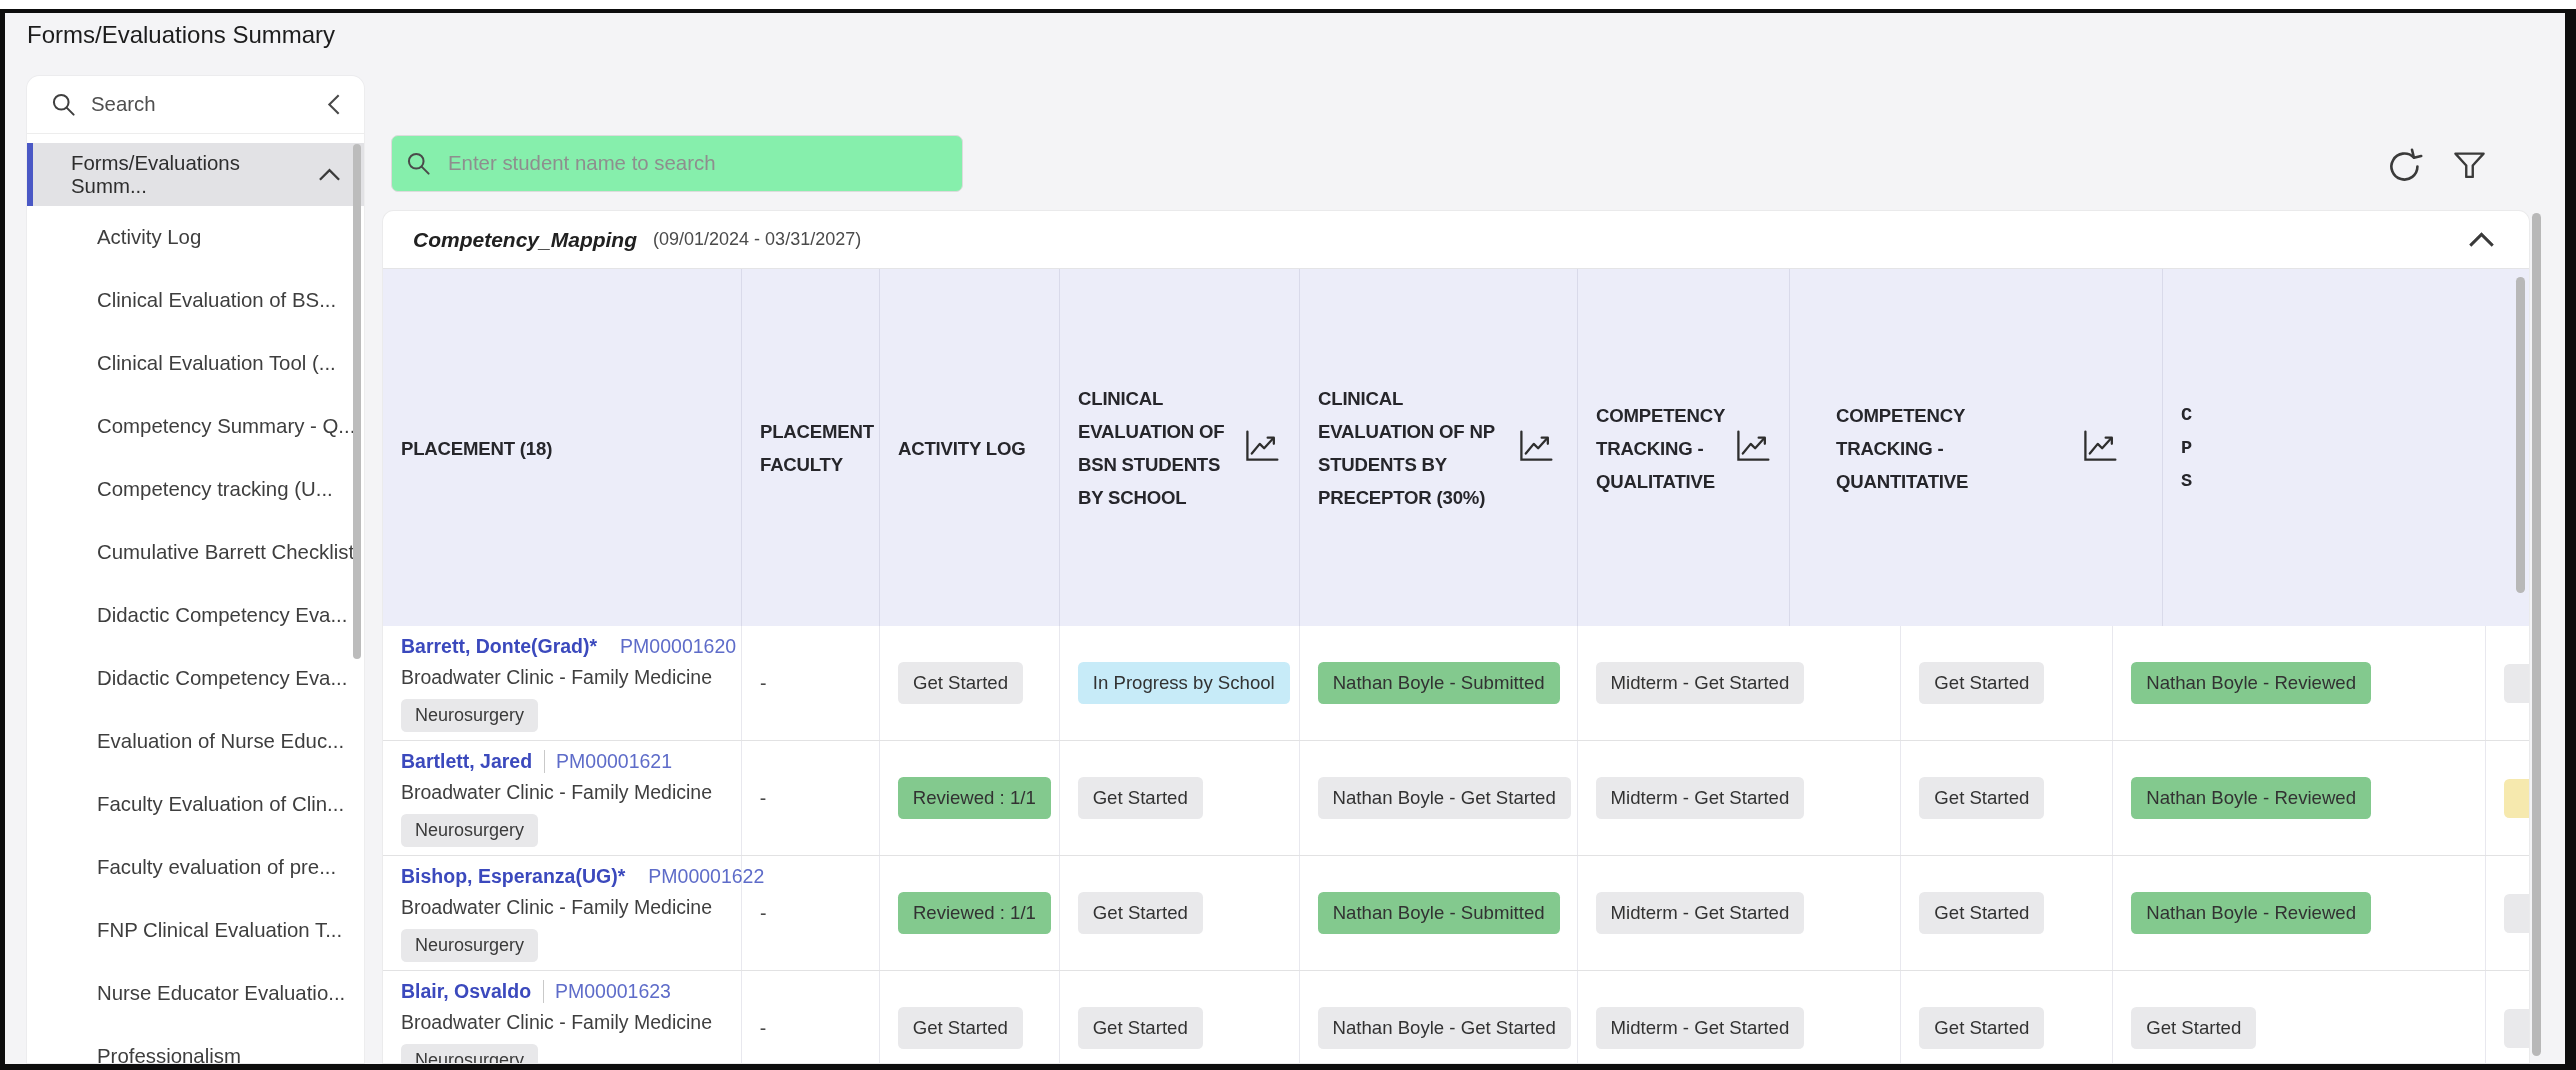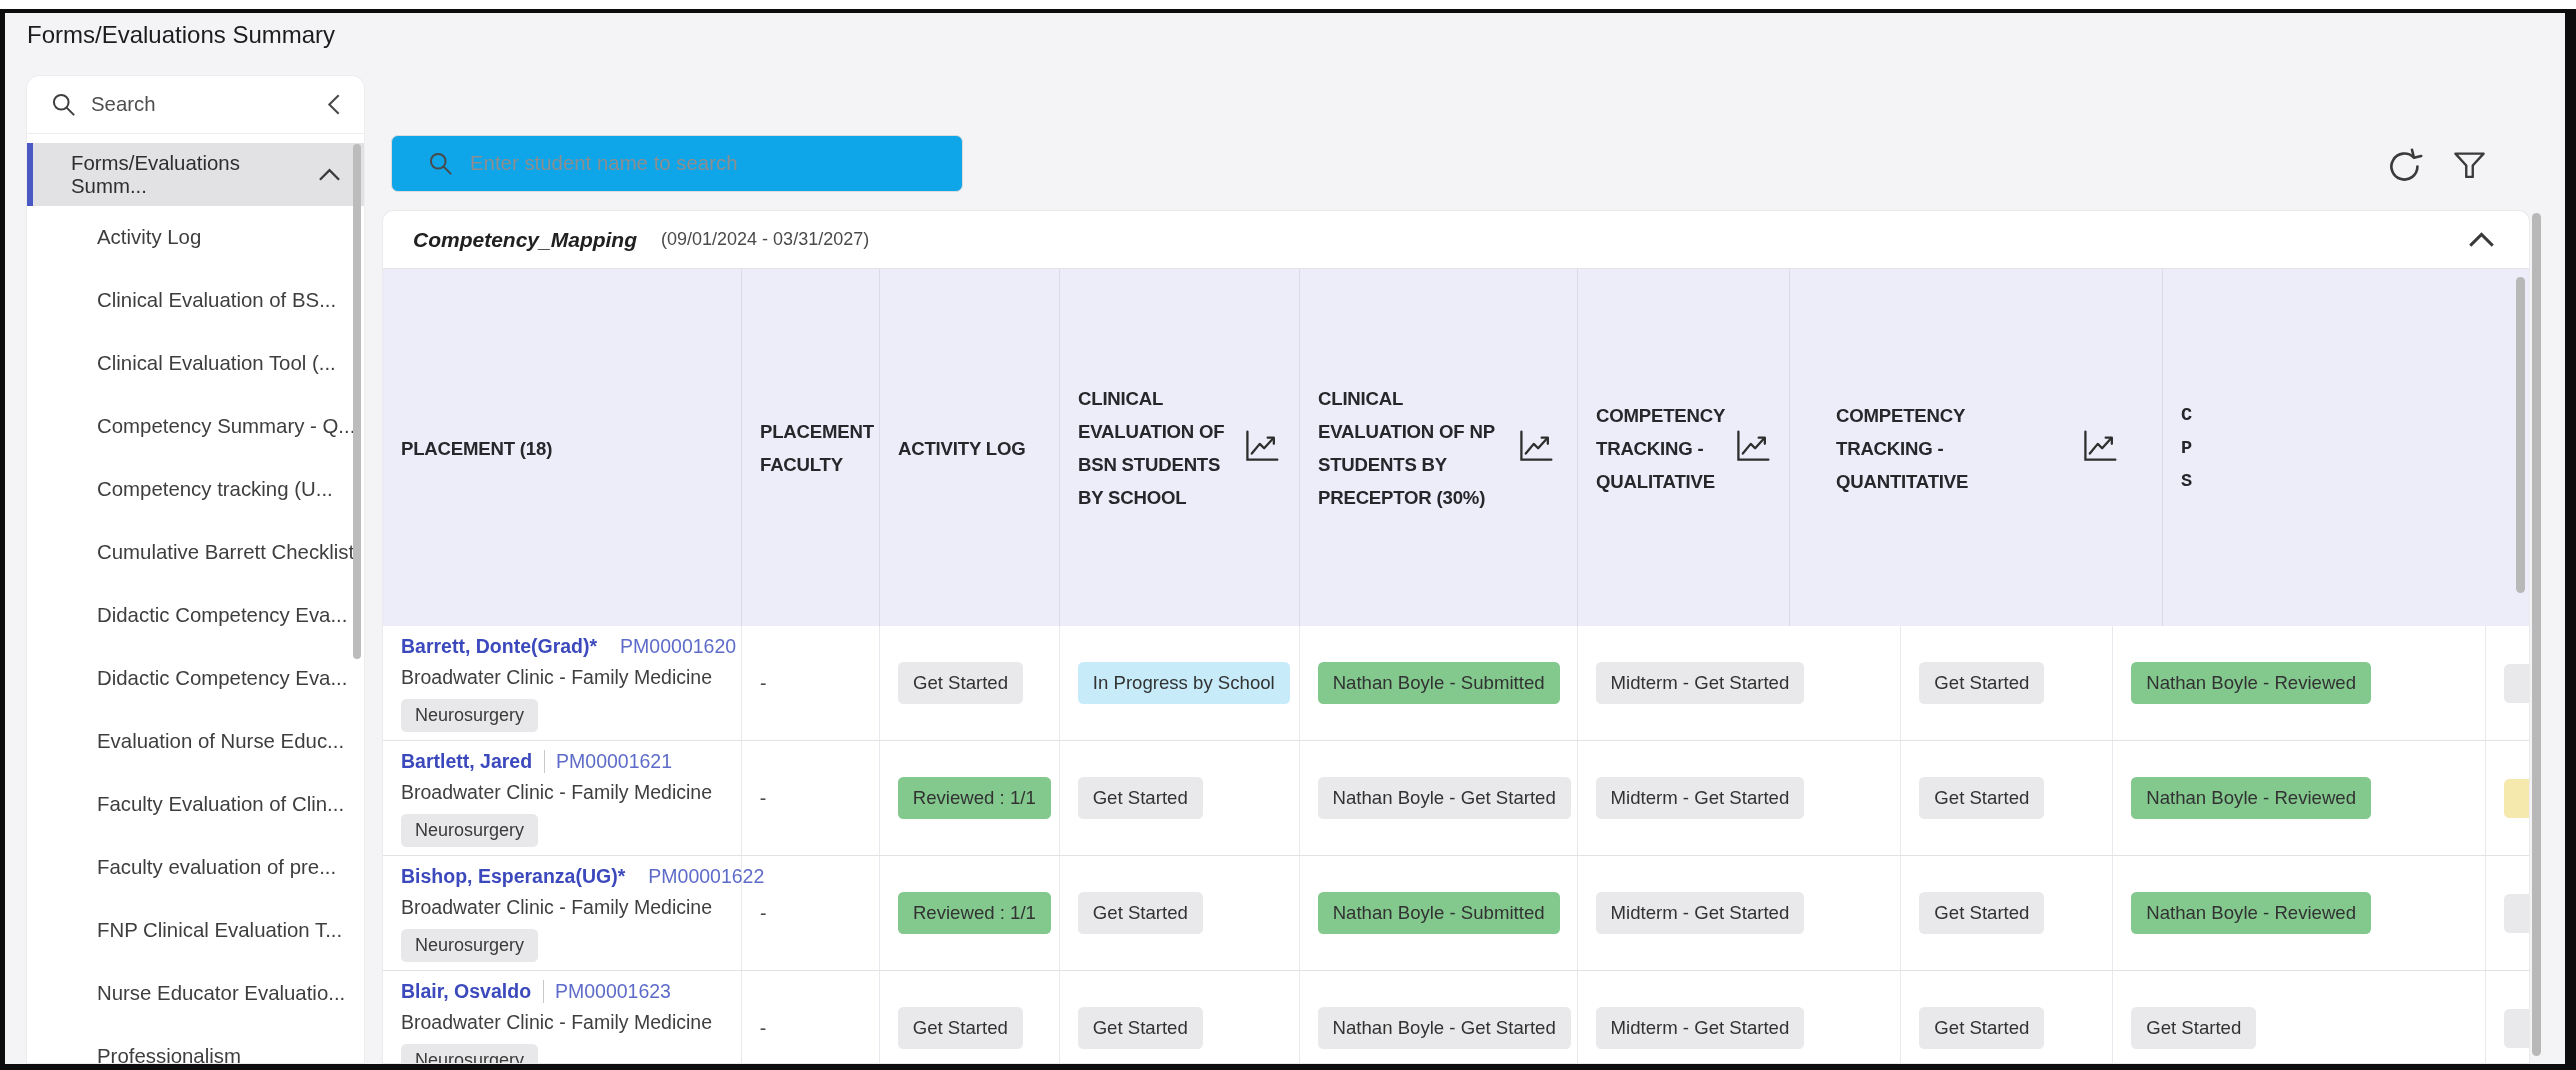--- a/index.html
+++ b/index.html
@@ -24,37 +24,37 @@
   .sb-item{height:63px;display:flex;align-items:center;padding-left:70px;font-size:20.4px;color:#3e3e3e;cursor:pointer;}
   .sb-thumb{position:absolute;right:2.7px;top:68px;width:8px;height:515px;background:#bcbcbc;border-radius:4.4px;cursor:grab;}
 
   
   .course-header{position:absolute;left:385px;top:76px;height:36px;display:flex;align-items:center;}
   .course-title{font-size:24px;font-weight:700;color:#1c1c1c;}
   .meta{font-size:20.4px;color:#292929;margin-left:13.3px;position:relative;top:0.9px;}
   .meta-divider{width:0.9px;height:27px;background:#cdcdcd;margin-left:13.3px;}
 
   
-  .search-box{position:absolute;left:391px;top:135px;width:572px;height:57px;background:#0ea5e9;
+  .search-box{position:absolute;left:391px;top:135px;width:572px;height:57px;background:#86efac;
               border:0.9px solid #dcdcdc;border-radius:7px;display:flex;align-items:center;
-              padding:0 35px;box-sizing:border-box;}
+              padding:0 13px;box-sizing:border-box;}
   .search-box input{border:none;outline:none;font-size:20.4px;color:#333;margin-left:14px;flex:1;
                     font-family:inherit;background:transparent;}
   .search-box input::placeholder{color:#8e8e8e;}
 
   .icon-btn{position:absolute;top:146px;width:39px;height:39px;cursor:pointer;}
   .icon-refresh{left:2386px;}
   .icon-filter{left:2450px;}
 
   
   .card{position:absolute;left:383px;top:211px;width:2146px;height:852px;background:#fff;
         border-radius:10.7px 10.7px 0 0;overflow:hidden;box-shadow:0 0 0 0.9px #eaeaeb;}
   .card-header{height:57px;display:flex;align-items:center;position:relative;border-bottom:0.9px solid #e4e4e6;}
   .card-title{margin-left:30px;font-size:21px;font-weight:700;color:#212121;font-style:italic;}
-  .card-dates{margin-left:24px;font-size:18px;color:#4a4a4a;}
+  .card-dates{margin-left:16px;font-size:18px;color:#4a4a4a;}
   .card-chevron{position:absolute;right:34px;top:21px;cursor:pointer;display:flex;}
 
   .thead{position:absolute;left:0;top:58px;width:2146px;height:358px;background:#ecedf9;display:flex;}
   .th{box-sizing:border-box;border-right:0.9px solid #d9daea;display:flex;align-items:center;
       padding:0 12.4px 0 18px;}
   .th:last-child{border-right:none;}
   .th-label{font-size:18.6px;font-weight:700;line-height:33px;color:#26262b;letter-spacing:-0.2px;}
   .chart{margin-left:14px;flex-shrink:0;cursor:pointer;}
   .w1{width:359px;} .w2{width:138px;} .w3{width:180px;} .w4{width:240px;} .w5{width:278px;}
   .w6{width:324px;} .w7{width:212px;} .w8{width:373px;} .w9{width:43px;}

